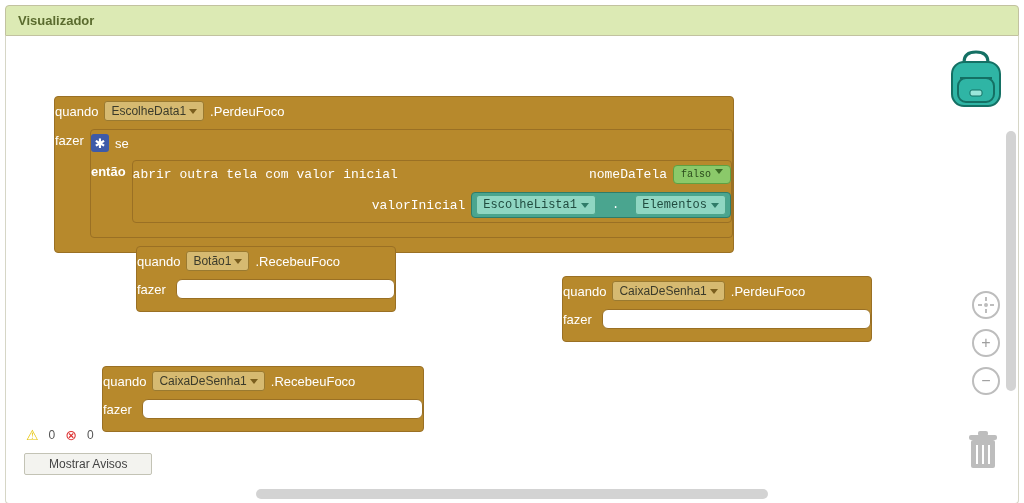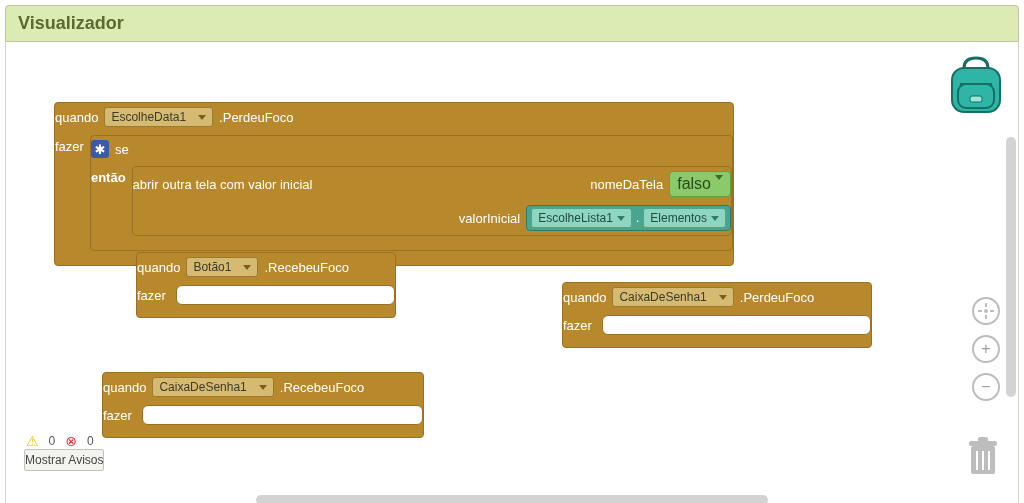--- a/index.html
+++ b/index.html
@@ -11,21 +11,21 @@
     width: 1024px;
     height: 503px;
     overflow: hidden;
   }
   .header {
     background: #dceab4;
     border: 1px solid #c2c2a0;
     border-radius: 4px 4px 0 0;
     color: #5a6b2e;
     font-weight: bold;
-    font-size: 18px;
+    font-size: 13px;
     padding: 7px 12px;
     margin: 5px 5px 0 5px;
   }
   .canvas-outer {
     position: relative;
     margin: 0 5px 5px 5px;
     background: #fff;
     border: 1px solid #d6d6c6;
     border-top: none;
     border-radius: 0 0 4px 4px;
@@ -51,21 +51,21 @@
   }
   .dropdown {
     display: inline-flex;
     align-items: center;
     background: #d6ba71;
     border: 1px solid #9a7a30;
     border-radius: 3px;
     padding: 2px 6px;
     color: #3b3b2b;
     font-size: 12px;
-    gap: 12px;
+    gap: 3px;
   }
   .dropdown .arrow {
     width: 0; height: 0;
     border-left: 4px solid transparent;
     border-right: 4px solid transparent;
     border-top: 5px solid #7a5e1e;
   }
   .gear {
     display: inline-flex;
     width: 18px; height: 18px;
@@ -84,26 +84,26 @@
     border-radius: 4px;
     color: #fff;
   }
   .pill-light {
     display: inline-flex;
     background: #8bc96a;
     border: 1px solid #5fa042;
     border-radius: 4px;
     padding: 3px 7px;
     color: #2b4a1c;
-    font-size: 16px;
+    font-size: 10px;
   }
   .pill-teal {
     display: inline-flex;
     align-items: center;
-    gap: 4px;
+    gap: 16px;
     background: #4aa58f;
     border: 1px solid #2f7c69;
     border-radius: 4px;
     padding: 2px 4px;
     color: #fff;
     font-size: 12px;
   }
   .tealdd {
     display: inline-flex;
     align-items: center;
@@ -160,25 +160,25 @@
     align-items: center;
     gap: 10px;
     font-size: 12px;
     color: #555;
   }
   .warn-ico { color: #e6c200; font-size: 14px; }
   .err-ico { color: #d33; font-size: 14px; }
   .show-btn {
     position: absolute;
     left: 18px;
-    bottom: 18px;
+    bottom: 8px;
     background: #f3f3ef;
     border: 1px solid #c3c3b5;
     border-radius: 2px;
-    padding: 3px 0;
+    padding: 3px 24px;
     font-size: 12px;
     color: #444;
     margin-top: 39px;
   }
   .vscroll {
     position: absolute;
     right: 2px; top: 95px; bottom: 30px; width: 10px;
     background: transparent;
   }
   .vscroll .thumb {
@@ -224,21 +224,21 @@
         <div style="flex:1;">
           
           <div class="sub-block" style="width:100%; flex-direction:column; align-items:stretch;">
             <div class="row">
               <span class="gear">✱</span>
               <span class="txt">se</span>
               <span style="width:18px;"></span>
             </div>
             <div class="row" style="align-items:flex-start;">
               <span class="txt" style="padding-top:4px;font-weight:bold;">então</span>
-              <div style="flex:1;">
+              <div style="flex:1;font-family:Liberation Mono, monospace;">
                 <div class="sub-block" style="width:100%; flex-direction:column; align-items:stretch;">
                   <div class="row">
                     <span class="txt">abrir outra tela com valor inicial</span>
                     <span class="txt slot-right">nomeDaTela</span>
                     <span class="pill-light">
                       <span>falso</span>
                       <span style="display:inline-block;width:0;height:0;margin-left:4px;border-left:4px solid transparent;border-right:4px solid transparent;border-top:5px solid #3b6b25;"></span>
                     </span>
                   </div>
                   <div class="row">

